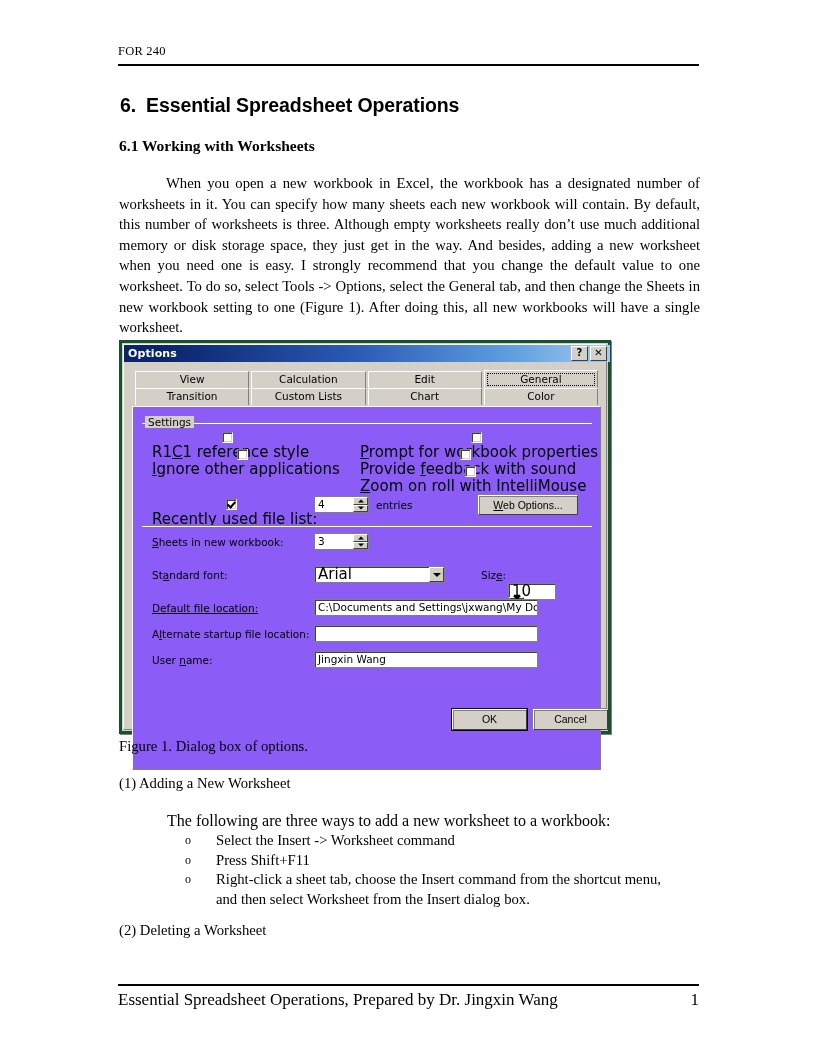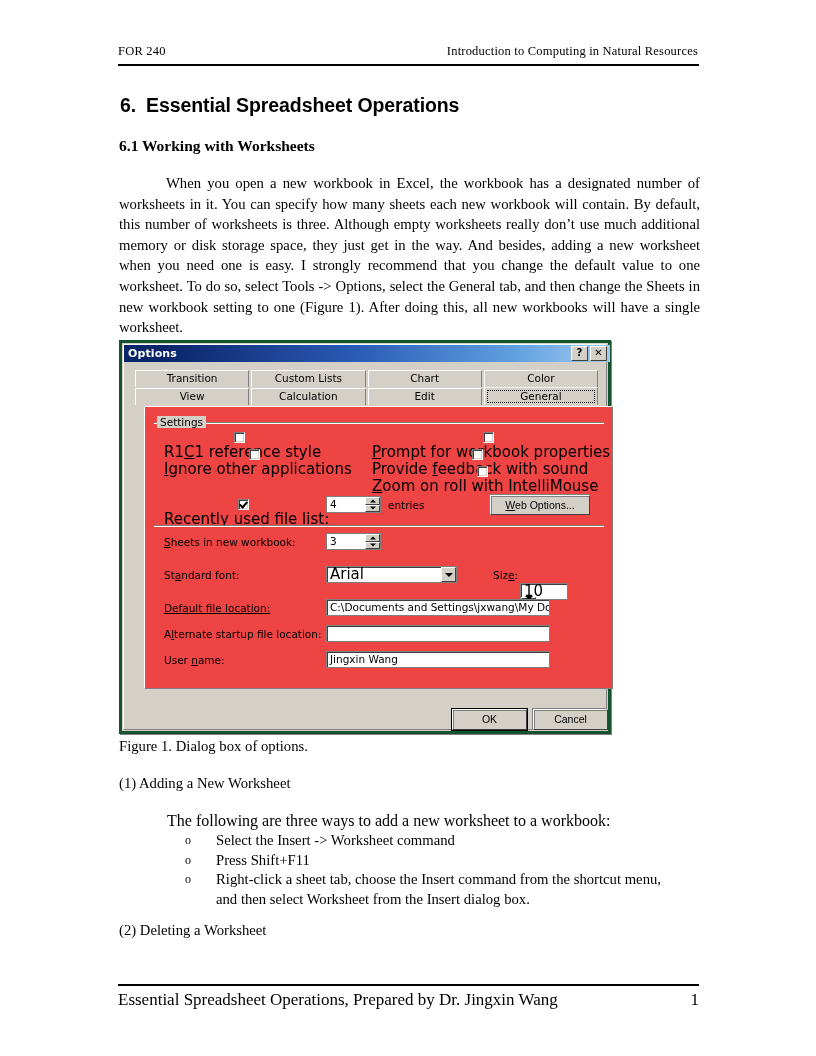--- a/index.html
+++ b/index.html
@@ -178,27 +178,26 @@
     position: absolute;
     left: 2px; top: 2px; right: 2px; bottom: 1px;
     border: 1px dotted #000;
   }
 
   .tab-body {
     position: absolute;
     left: 10px;
     top: 63px;
     width: 469px;
-    height: 283px;
-    background: #ef4444;
+    height: 364px;
+    background: #8b5cf6;
     border: 1px solid #ffffff;
     border-right-color: #808080;
     border-bottom-color: #808080;
     box-sizing: border-box;
-    margin-left: 12px;
   }
 
   
   .group {
     position: absolute;
     left: 9px;
     top: 9px;
     width: 450px;
     height: 61px;
   }
@@ -464,21 +463,20 @@
     font-size: 17px;
   }
 </style>
 </head>
 <body>
 
 <div class="page">
 
   <div class="header">
     <span>FOR 240</span>
-    <span>Introduction to Computing in Natural Resources</span>
   </div>
   <div class="header-rule"></div>
 
   <div class="h-main">
     <span class="num">6.</span><span>Essential Spreadsheet Operations</span>
   </div>
   <div class="h-sub">6.1 Working with Worksheets</div>
 
   <div class="para">When you open a new workbook in Excel, the workbook has a designated number of worksheets in it. You can specify how many sheets each new workbook will contain. By default, this number of worksheets is three. Although empty worksheets really don’t use much additional memory or disk storage space, they just get in the way. And besides, adding a new worksheet when you need one is easy. I strongly recommend that you change the default value to one worksheet. To do so, select Tools -&gt; Options, select the General tab, and then change the Sheets in new workbook setting to one (Figure 1). After doing this, all new workbooks will have a single worksheet.</div>
 
@@ -487,34 +485,34 @@
 
     <div class="titlebar">
       <span class="titlebar-text">Options</span>
       <span class="titlebar-btns">
         <span class="tb-btn">?</span>
         <span class="tb-btn">✕</span>
       </span>
     </div>
 
     <div class="tabs-wrap">
-      <div class="tab-row row1">
-        <div class="tab">Transition</div>
-        <div class="tab">Custom Lists</div>
-        <div class="tab">Chart</div>
-        <div class="tab">Color</div>
-      </div>
       <div class="tab-row row2">
         <div class="tab">View</div>
         <div class="tab">Calculation</div>
         <div class="tab">Edit</div>
         <div class="tab selected">
           <span>General</span>
           <span class="focusring"></span>
         </div>
+      </div>
+      <div class="tab-row row1">
+        <div class="tab">Transition</div>
+        <div class="tab">Custom Lists</div>
+        <div class="tab">Chart</div>
+        <div class="tab">Color</div>
       </div>
     </div>
 
     <div class="tab-body">
 
       <div class="group">
         <div class="group-line"></div>
         <div class="group-label">Settings</div>
       </div>
 

